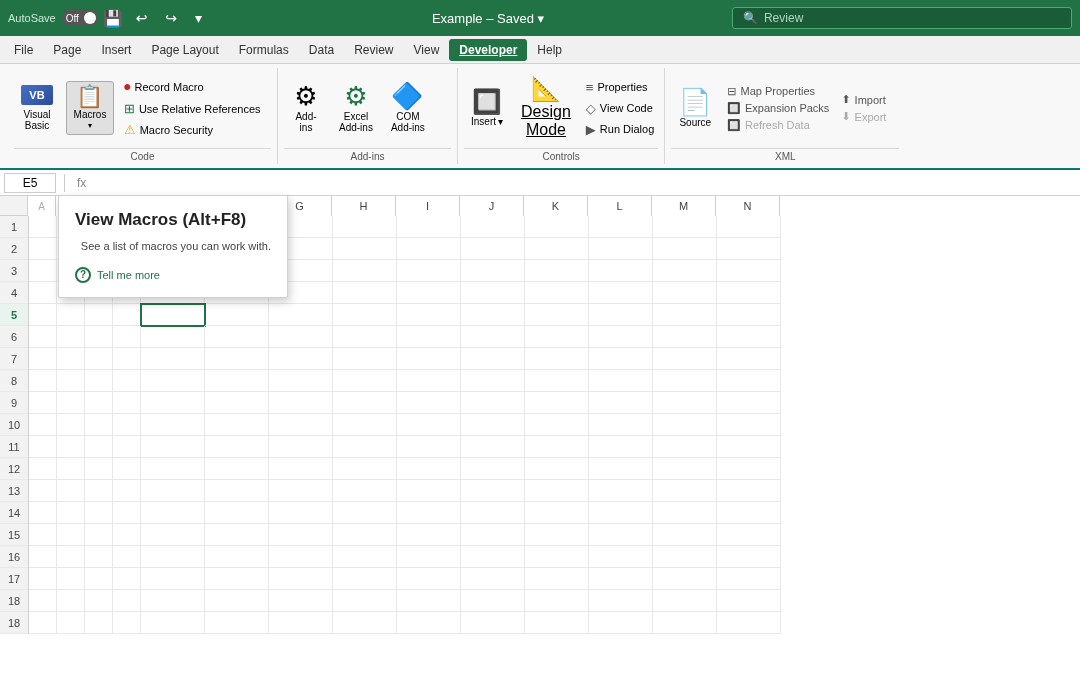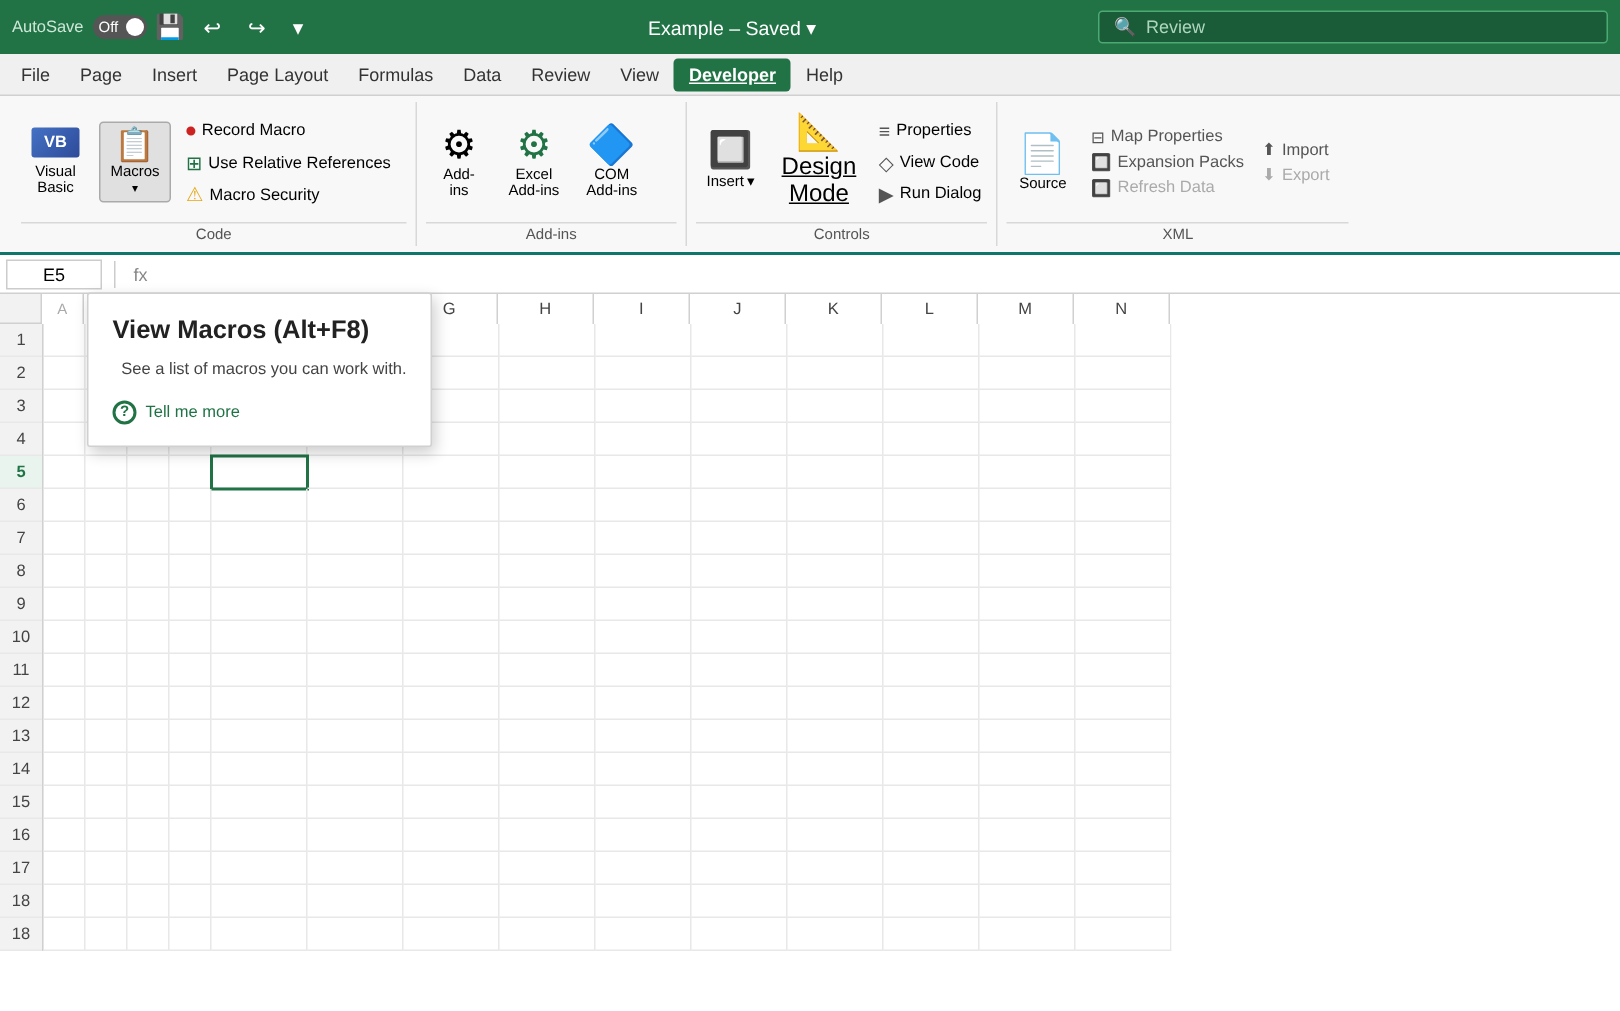--- a/index.html
+++ b/index.html
@@ -132,21 +132,21 @@
     .formula-bar {
       display: flex;
       align-items: center;
       height: 26px;
       border-bottom: 1px solid #d0d0d0;
       background: white;
       padding: 0 4px;
       gap: 4px;
     }
     .cell-ref-box {
-      width: 64px;
+      width: 52px;
       border: 1px solid #ccc;
       padding: 2px 4px;
       font-size: 12px;
       text-align: center;
     }
     .formula-divider { width: 1px; height: 18px; background: #ccc; margin: 0 4px; }
     .formula-input { flex: 1; border: none; outline: none; font-size: 12px; }
 
     
     .spreadsheet-container {

